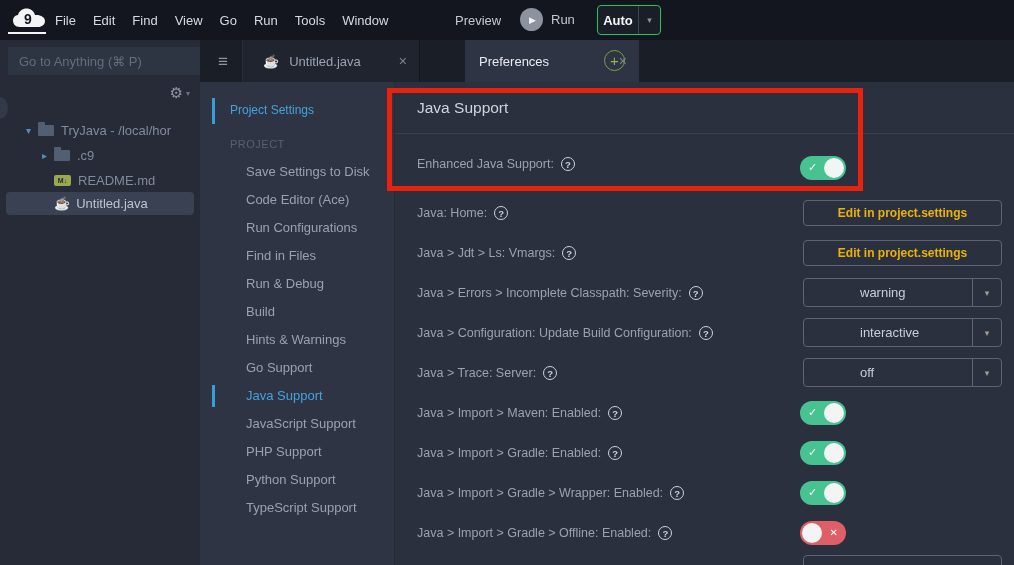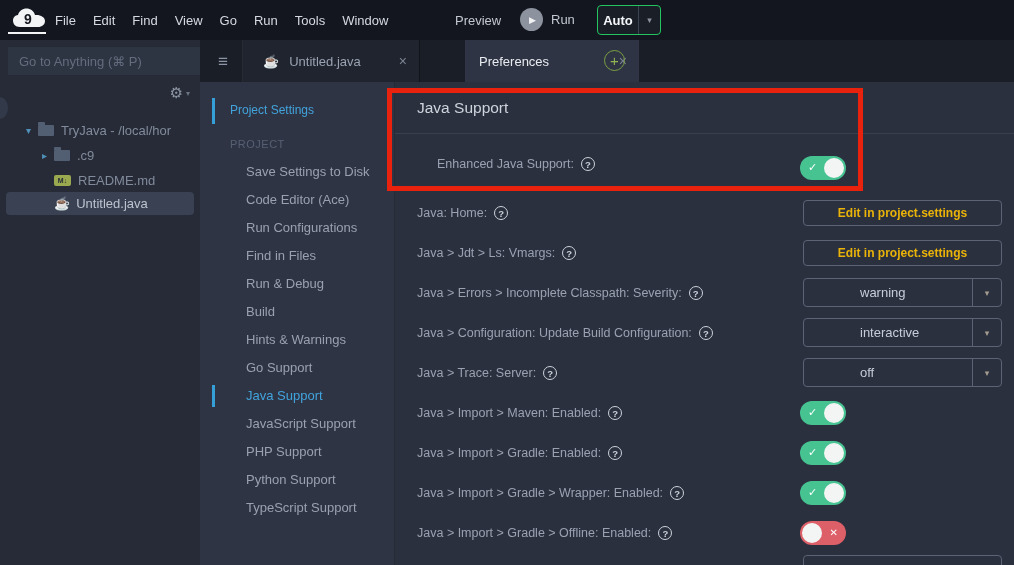--- a/index.html
+++ b/index.html
@@ -92,21 +92,21 @@
   .toggle { position:absolute; left:405px; top:8px; width:46px; height:24px; border-radius:12px; cursor:pointer; }
   .toggle.on { background:#47c392; }
   .toggle.off { background:#dd5f68; }
   .knob { position:absolute; top:2px; width:20px; height:20px; border-radius:50%; background:#f3f5f4; }
   .toggle.on .knob { right:2px; }
   .toggle.off .knob { left:2px; }
   .tmark { position:absolute; color:#ffffff; font-size:11px; top:50%; transform:translateY(-52%); }
   .toggle.on .tmark { left:8px; }
   .toggle.off .tmark { right:8px; font-size:10px; }
   .enh-row { position:absolute; left:0; top:52px; width:619px; height:56px; }
-  .enh-row .prow-label { top:10px;margin-left:20px; }
+  .enh-row .prow-label { top:10px; }
   .enh-row .toggle { top:22px; }
   .partial-ctl { position:absolute; left:408px; top:473px; width:199px; height:20px;
     border:1px solid #5b6375; border-radius:4px; }
 
   
   .annotation { position:absolute; left:387px; top:88px; width:476px; height:103px;
     border:5px solid #e8220c; pointer-events:none; z-index:50; }
 </style>
 </head>
 <body>

